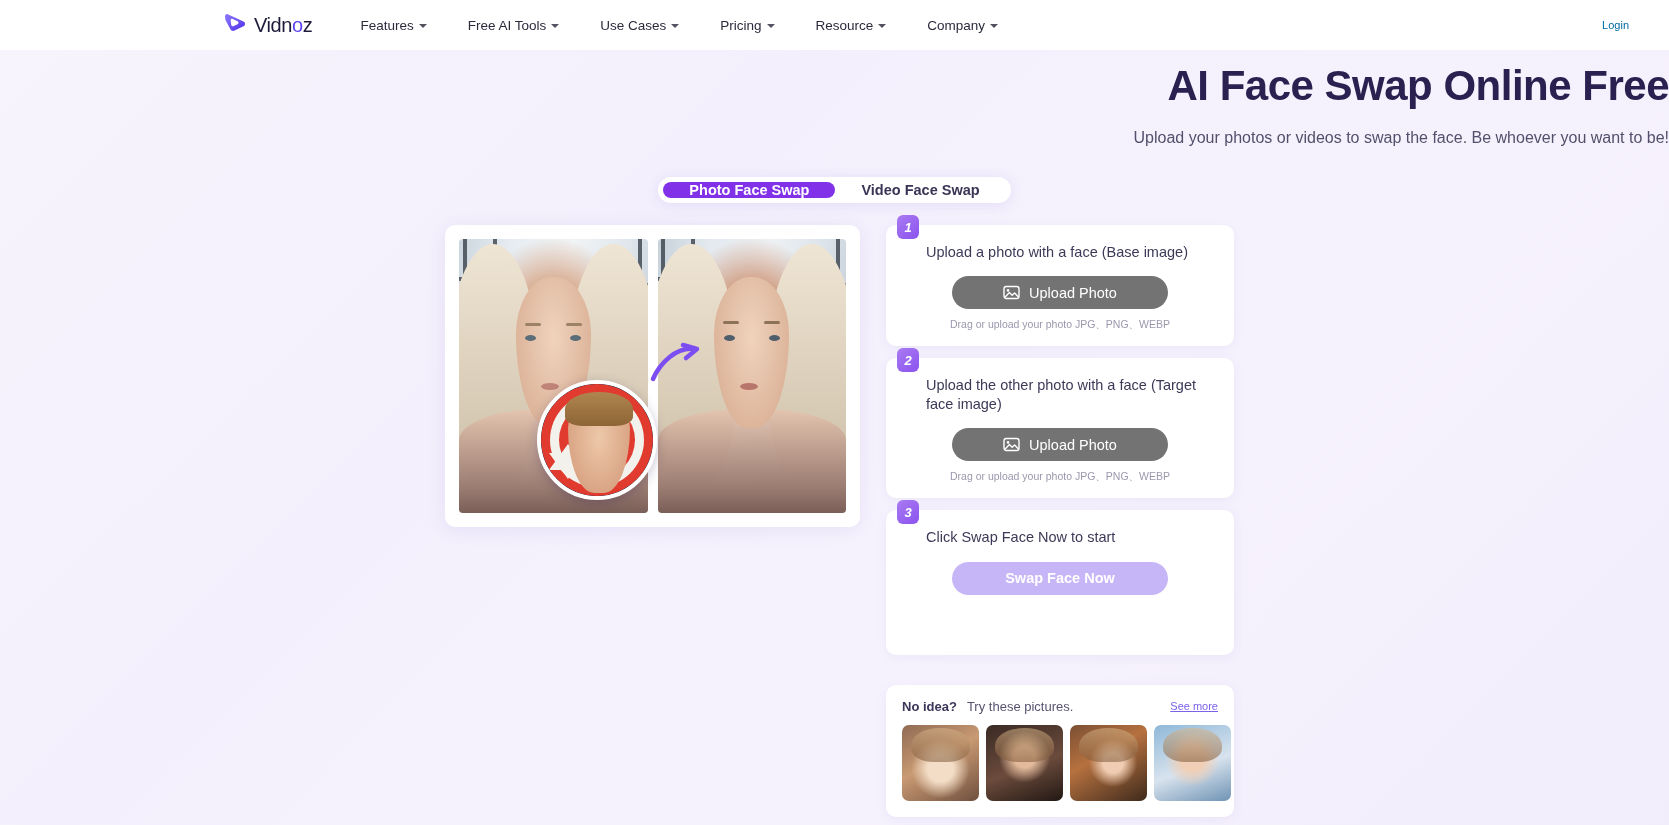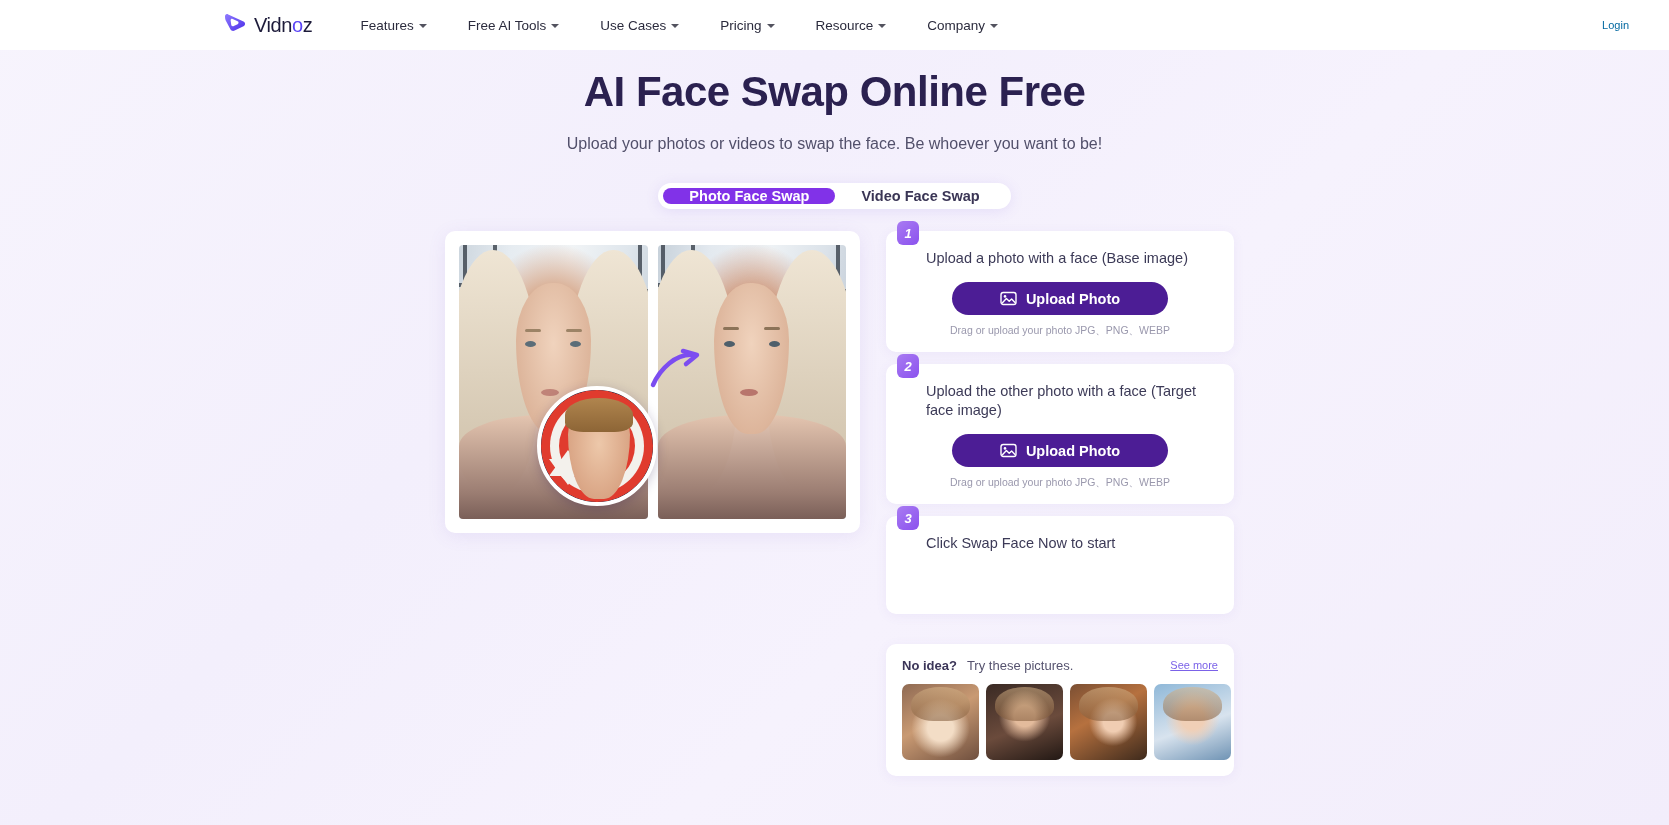--- a/index.html
+++ b/index.html
@@ -55,21 +55,21 @@
     background: #6a4df5;
     color: #fff;
     font-size: 13.5px; font-weight: bold;
     border: none; border-radius: 20px;
     padding: 0 22px; height: 34px;
     display: flex; align-items: center; gap: 9px;
     cursor: pointer; white-space: nowrap;
   }
 
   
-  .hero { text-align: center; padding-top: 18px; }
+  .hero { text-align: right; padding-top: 12px; }
   .hero-title {
     font-size: 42px; font-weight: bold; color: #2b2150;
     letter-spacing: -0.5px;
   }
   .hero-sub {
     font-size: 16px; color: #52506b; margin-top: 19px;
   }
 
   
   .tabs-wrap { display: flex; justify-content: center; margin-top: 30px; }
@@ -202,23 +202,23 @@
     color: #fff; font-size: 13px; font-weight: bold; font-style: italic;
     display: flex; align-items: center; justify-content: center;
   }
   .step-title {
     font-size: 14.5px; color: #3c3a57; line-height: 1.32;
     padding-left: 20px; min-height: 19px;
   }
   .upload-btn {
     margin: 14px auto 0 auto;
     width: 216px; height: 33px;
-    background: #4c1d95; color: #fff;
+    background: #737373; color: #fff;
     border: none; border-radius: 17px;
-    font-size: 14.5px; font-weight: bold;
+    font-size: 14.5px; font-weight: normal;
     display: flex; align-items: center; justify-content: center; gap: 9px;
     cursor: pointer;
   }
   .swap-btn {
     margin: 14px auto 0 auto;
     width: 216px; height: 33px;
     background: #c6b6f7; color: #ffffff;
     border: none; border-radius: 17px;
     font-size: 14.5px; font-weight: bold;
     display: flex; align-items: center; justify-content: center;
@@ -417,20 +417,23 @@
           <path d="M2.2 12 L6.4 7.6 L9.2 10.2 L11.6 8 L15 11.6" stroke="#fff" stroke-width="1.4" fill="none" stroke-linecap="round" stroke-linejoin="round"></path>
         </svg>
         <span>Upload Photo</span>
       </button>
       <div class="hint">Drag or upload your photo JPG、PNG、WEBP</div>
     </div>
 
     <div class="step-card step3">
       <div class="step-badge">3</div>
       <div class="step-title">Click Swap Face Now to start</div>
+      <button class="swap-btn">
+        <span>Swap Face Now</span>
+      </button>
     </div>
 
     <div class="sugg-card">
       <div class="sugg-head">
         <span class="sugg-bold">No idea?</span>
         <span class="sugg-light">Try these pictures.</span>
         <span class="see-more">See more</span>
       </div>
       <div class="thumbs">
         <div class="thumb t1">

